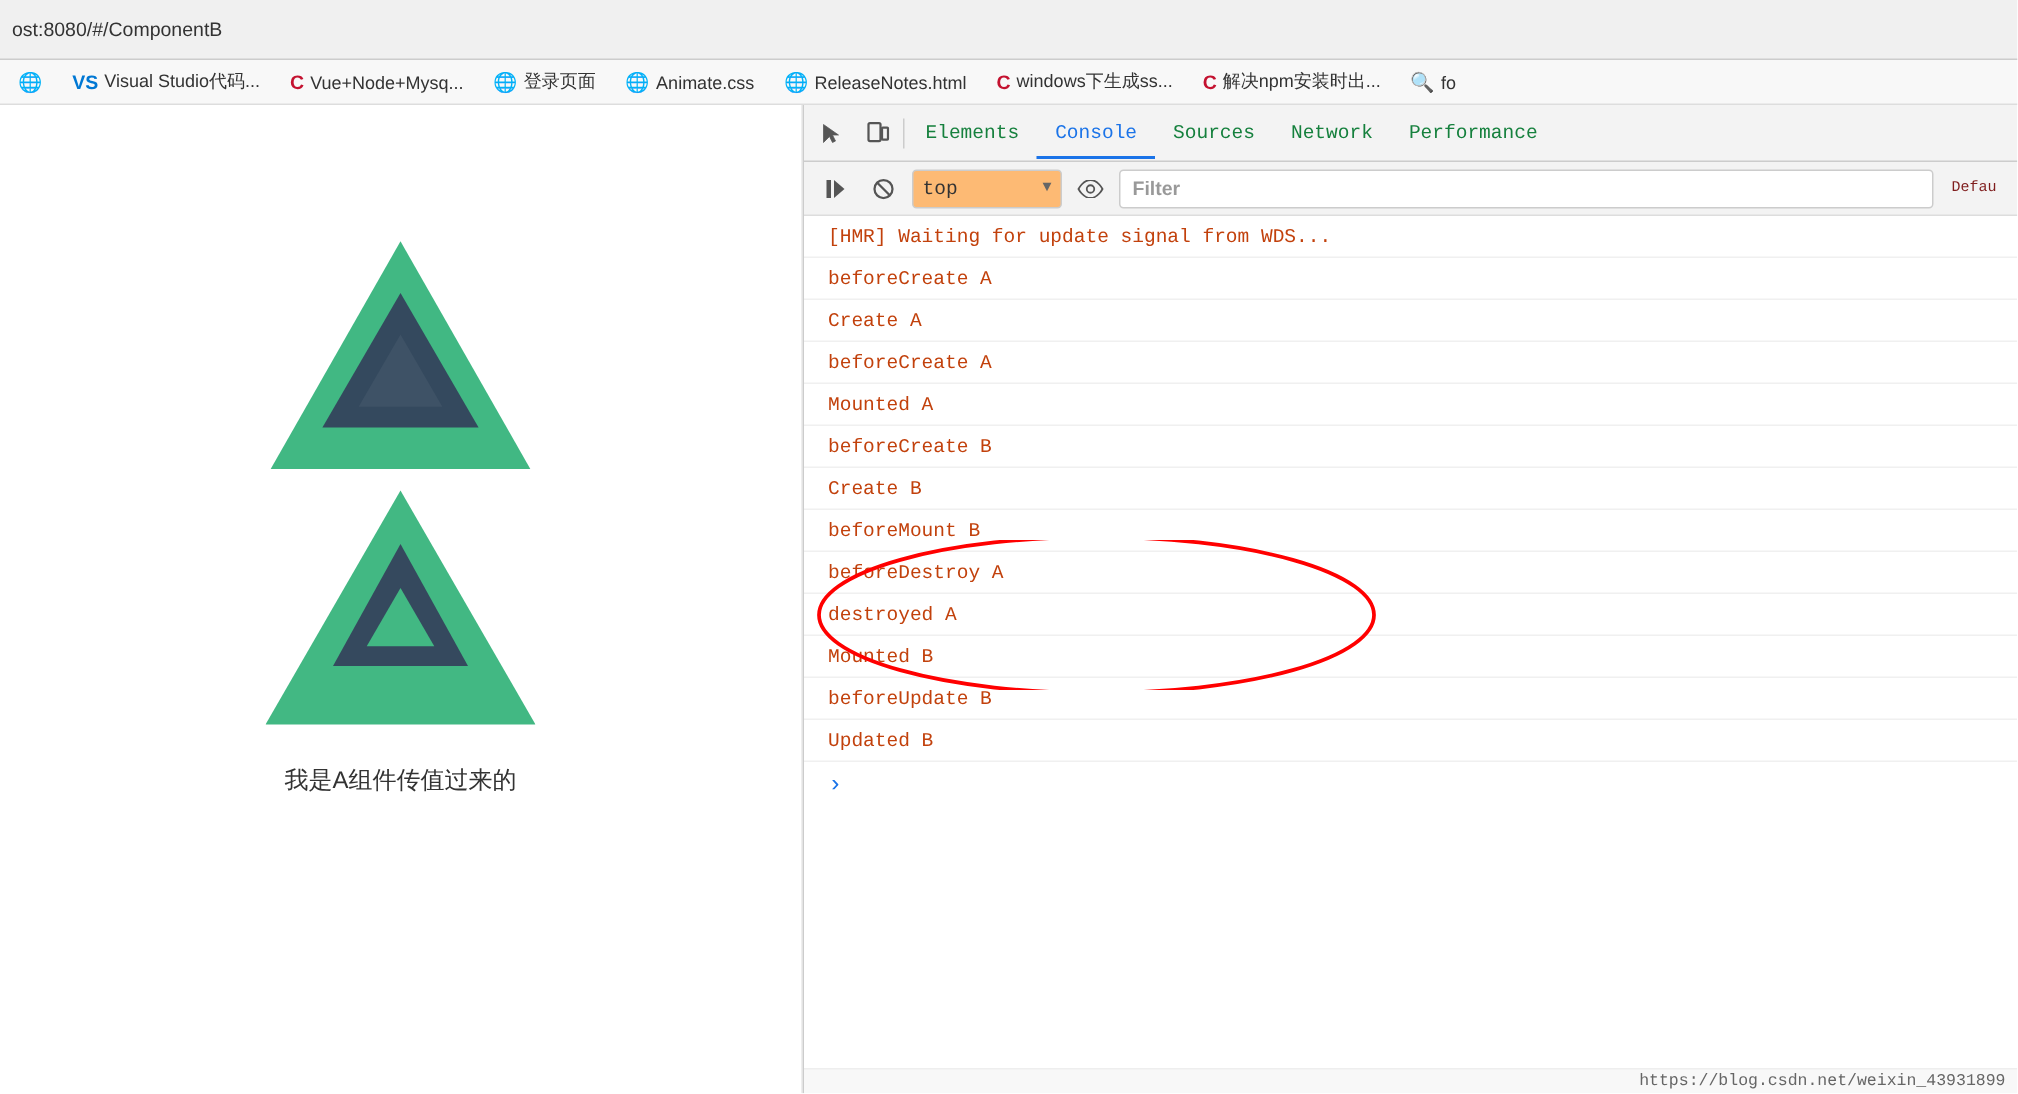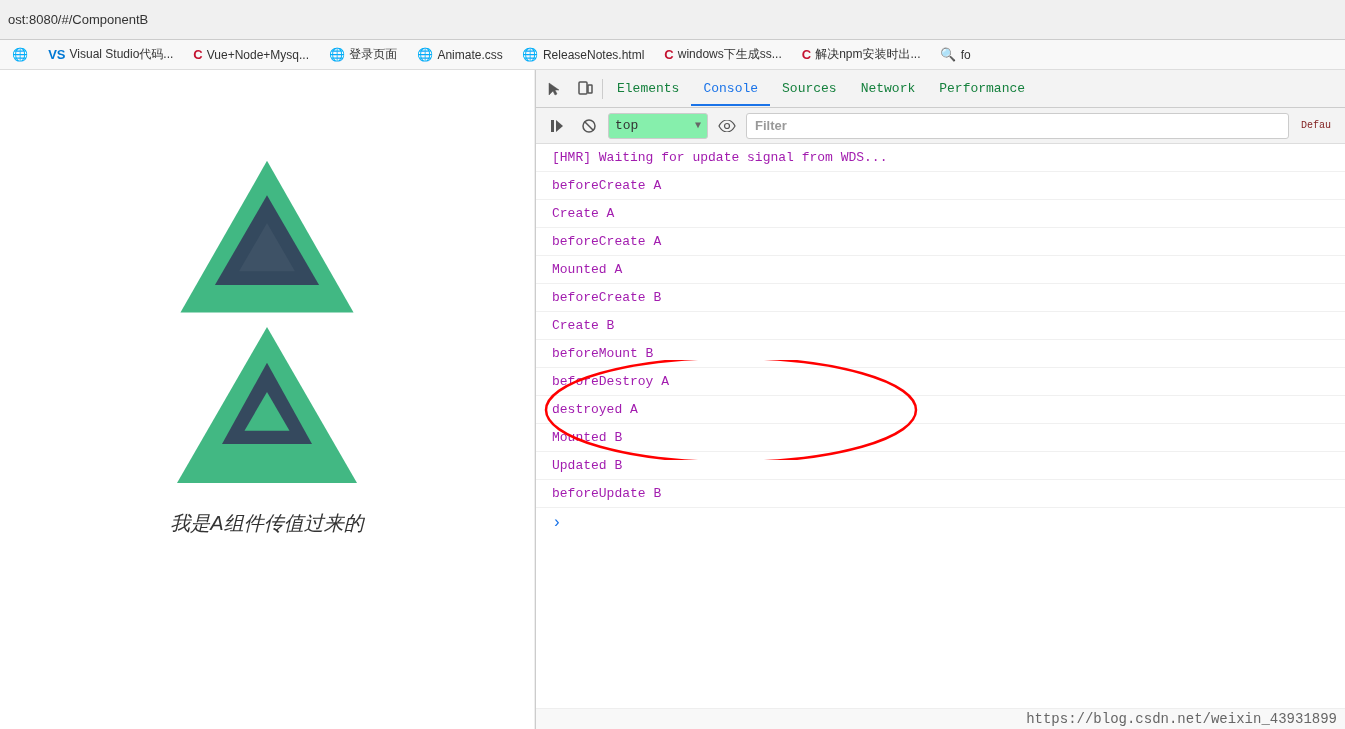--- a/index.html
+++ b/index.html
@@ -48,23 +48,22 @@
       display: flex;
       flex-direction: column;
       align-items: center;
       padding-top: 80px;
       border-right: 1px solid #eee;
       flex-shrink: 0;
     }
 
     .vue-text {
       margin-top: 20px;
-      font-size: 20px;
+      font-size: 16px;
       color: #333;
-      font-style: italic;
     }
 
     
     .devtools {
       flex: 1;
       background: #fff;
       display: flex;
       flex-direction: column;
       border-left: 1px solid #ccc;
       font-family: 'Consolas', 'Courier New', monospace;
@@ -121,21 +120,21 @@
       align-items: center;
       justify-content: center;
       cursor: pointer;
       border-radius: 3px;
       color: #555;
       font-size: 13px;
     }
     .toolbar-select-container {
       display: flex;
       align-items: center;
-      background: #86efac;
+      background: #fdba74;
       border: 1px solid #ccc;
       border-radius: 3px;
       padding: 2px 6px;
       min-width: 100px;
       height: 26px;
       gap: 20px;
     }
     .toolbar-select-label {
       font-size: 13px;
       color: #333;
@@ -179,40 +178,40 @@
       overflow-y: auto;
       background: #fff;
     }
     .console-line {
       display: flex;
       align-items: center;
       padding: 4px 16px;
       border-bottom: 1px solid #f0f0f0;
       font-family: 'Consolas', 'Courier New', monospace;
       font-size: 13px;
-      color: #a21caf;
+      color: #c2410c;
       min-height: 28px;
       position: relative;
     }
 
     
     .console-prompt {
       display: flex;
       align-items: center;
       padding: 6px 16px;
       color: #1a73e8;
       font-size: 14px;
     }
 
     
     .console-footer {
       display: flex;
       justify-content: flex-end;
       padding: 2px 8px;
-      font-size: 14px;
+      font-size: 11px;
       color: #666;
       background: #f8f8f8;
       border-top: 1px solid #eee;
     }
 
     
     .vue-logo-svg { width: 180px; height: 170px; }
   </style>
 </head>
 <body>
@@ -390,24 +389,24 @@
         <div class="console-line">
           <span>Mounted B</span>
         </div>
 
         <svg style="position:absolute;top:-8px;left:0;width:100%;height:calc(100% + 16px);pointer-events:none;">
           <ellipse cx="195" cy="50%" rx="185" ry="52" fill="none" stroke="red" stroke-width="2.5" transform="rotate(-2, 195, 50%)"></ellipse>
         </svg>
       </div>
 
       <div class="console-line">
+        <span>beforeUpdate B</span>
+      </div>
+      <div class="console-line">
         <span>Updated B</span>
-      </div>
-      <div class="console-line">
-        <span>beforeUpdate B</span>
       </div>
 
       <div class="console-prompt">
         <span style="color:#1a73e8;font-size:16px;">›</span>
       </div>
     </div>
 
     <div class="console-footer">
       <span>https://blog.csdn.net/weixin_43931899</span>
     </div>

